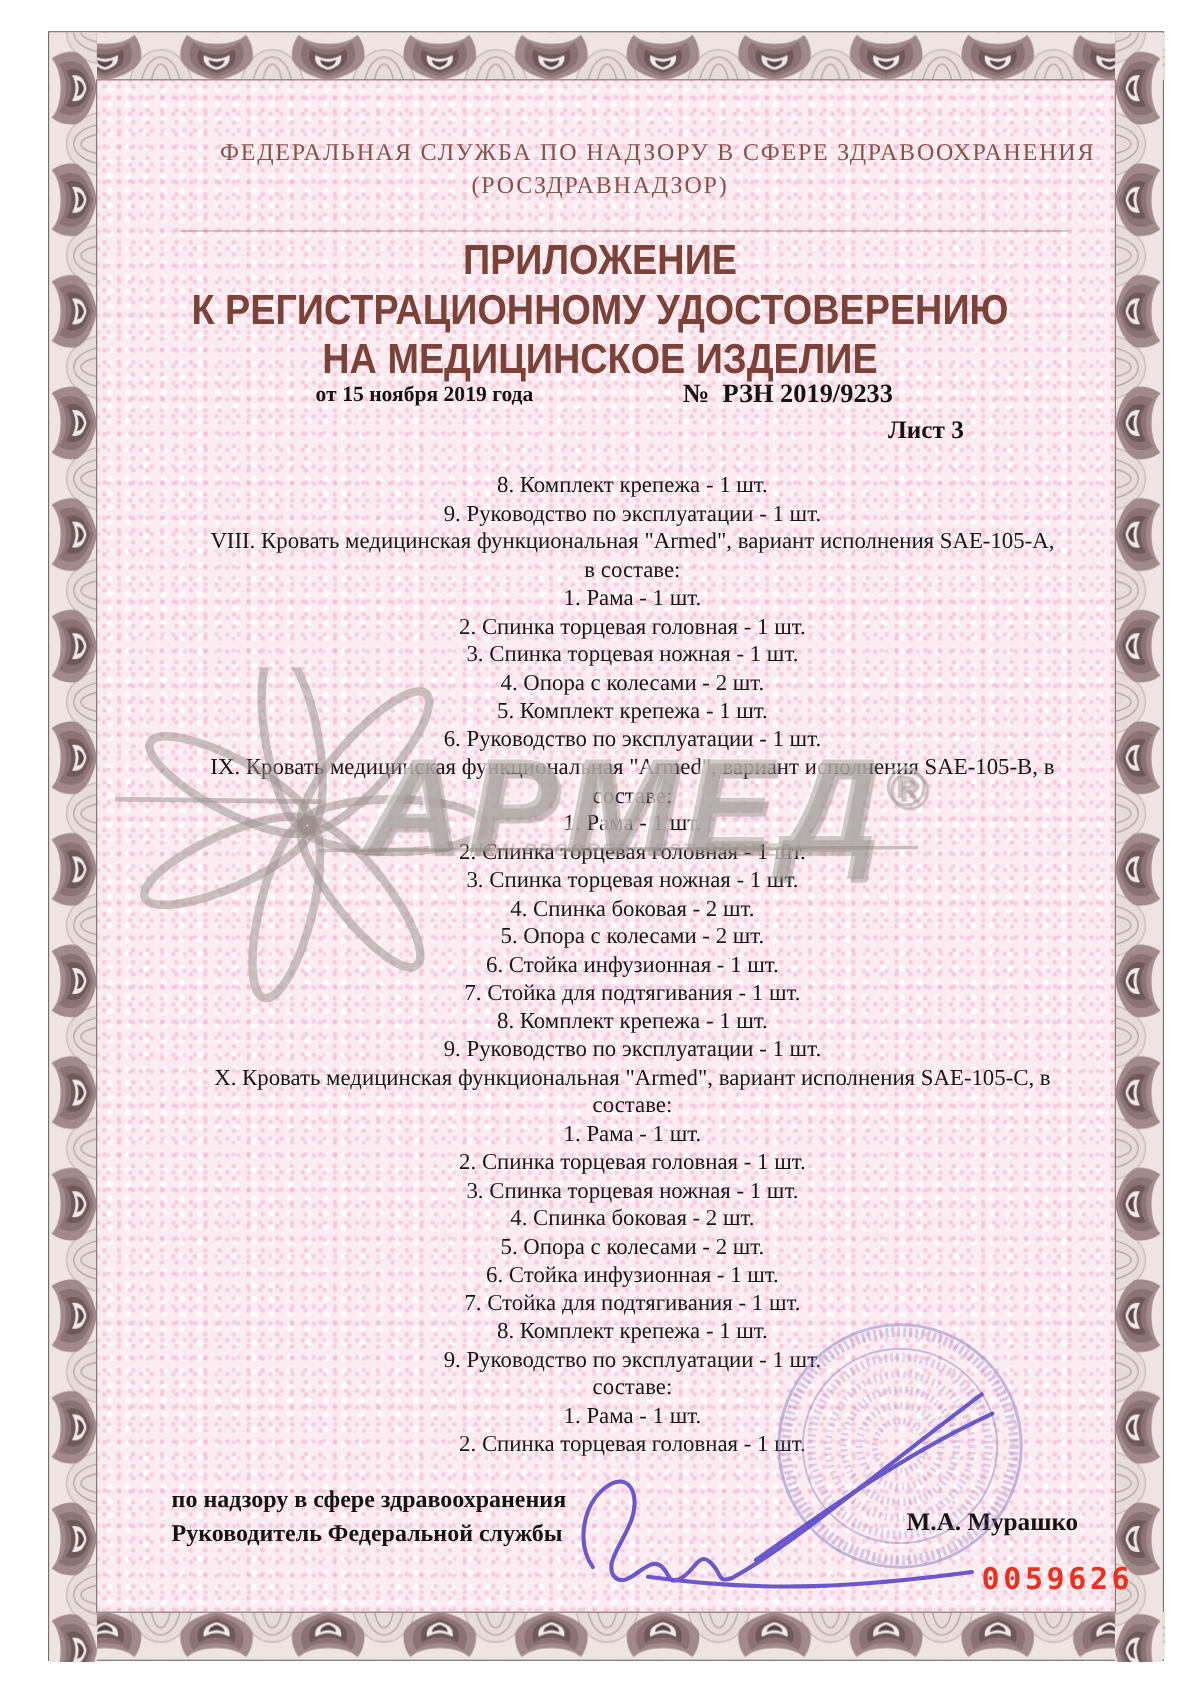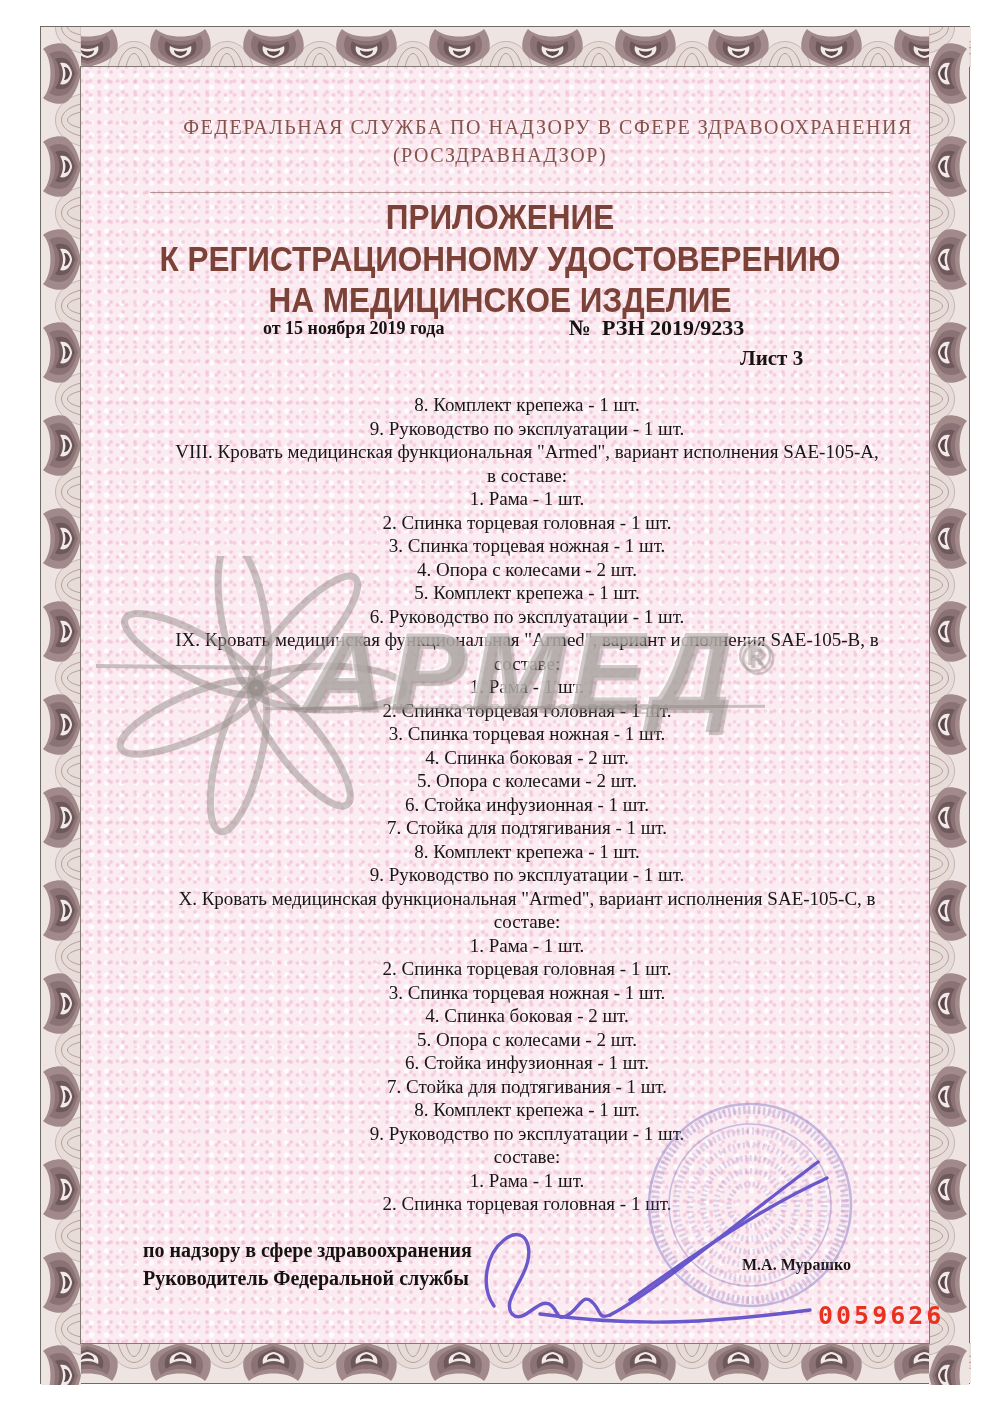--- a/index.html
+++ b/index.html
@@ -53,22 +53,22 @@
            white-space:nowrap;}
   .wm-reg{font-size:46px;vertical-align:38px;letter-spacing:0;}
   .wm-underline{left:265px;top:706px;width:500px;height:3px;
                 background:rgba(140,132,128,.45);transform:rotate(-.3deg);}
   .wm-slogan{left:330px;top:700px;width:400px;text-align:center;
              font-family:"Liberation Sans",sans-serif;font-style:italic;font-weight:bold;
              font-size:15px;letter-spacing:2px;color:rgba(150,142,138,.42);white-space:nowrap;}
   
   .signer{position:absolute;left:143px;top:1236px;z-index:2;
           font-size:20px;font-weight:bold;color:#15120f;line-height:28px;}
-  .signer-name{position:absolute;left:742px;top:1256px;width:170px;text-align:left;z-index:4;
-               font-size:16px;font-weight:bold;color:#15120f;white-space:nowrap;}
+  .signer-name{position:absolute;left:742px;top:1256px;width:170px;text-align:center;z-index:4;
+               font-size:21px;font-weight:bold;color:#15120f;white-space:nowrap;}
   .serial{position:absolute;left:818px;top:1301px;z-index:4;
           font-family:"DejaVu Sans Mono",monospace;font-weight:bold;
           font-size:25px;letter-spacing:3px;color:#e8321f;}
   .stamp{position:absolute;left:640px;top:1095px;z-index:4;opacity:.85;filter:blur(.4px);}
   .sig{position:absolute;left:478px;top:1138px;z-index:5;}
 </style>
 </head>
 <body>
 
 <div class="page">

